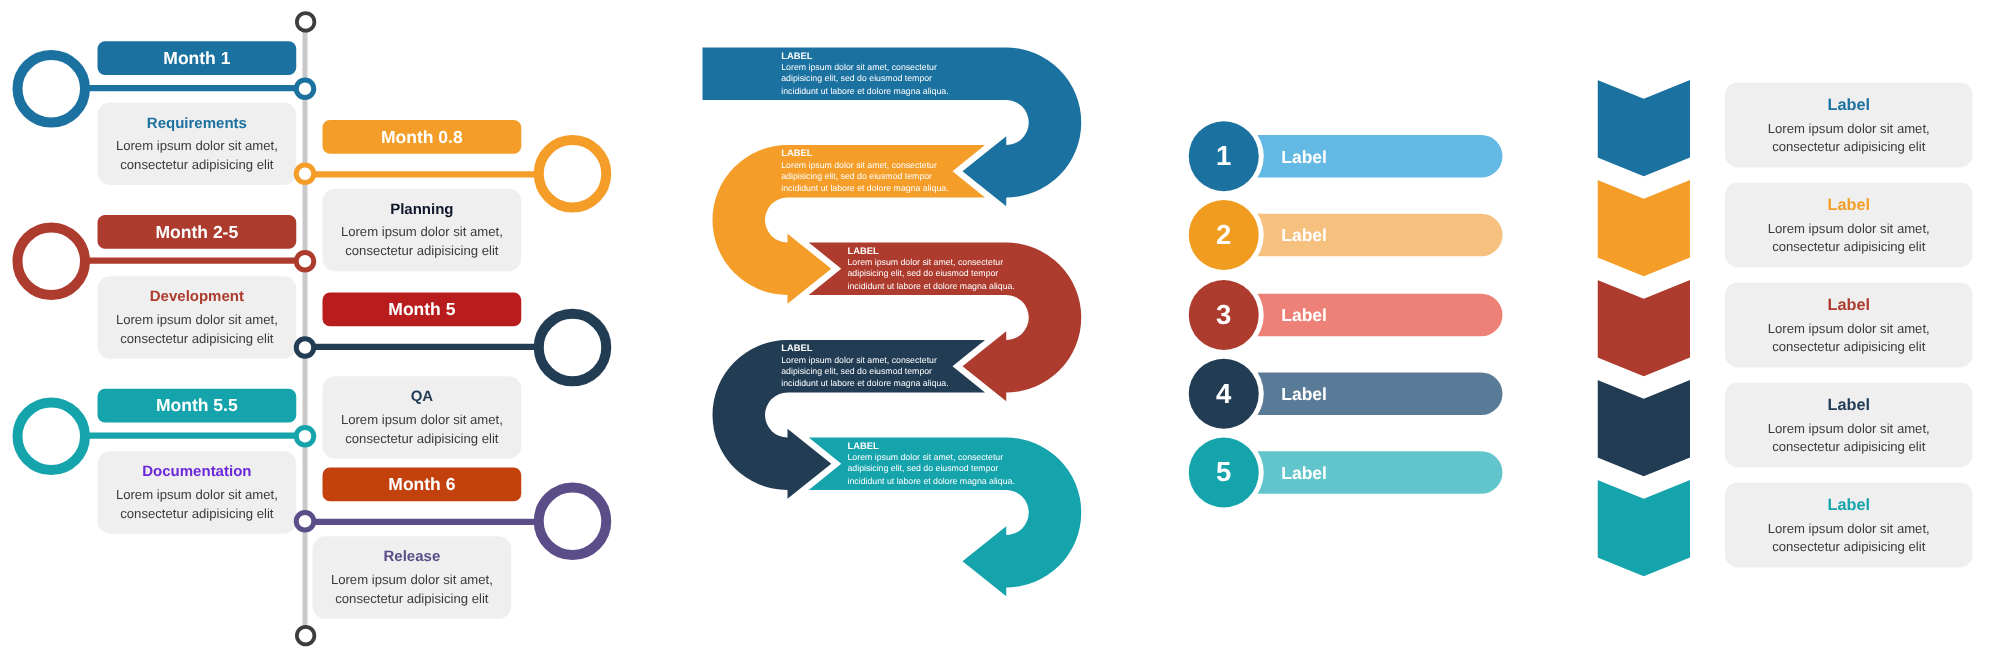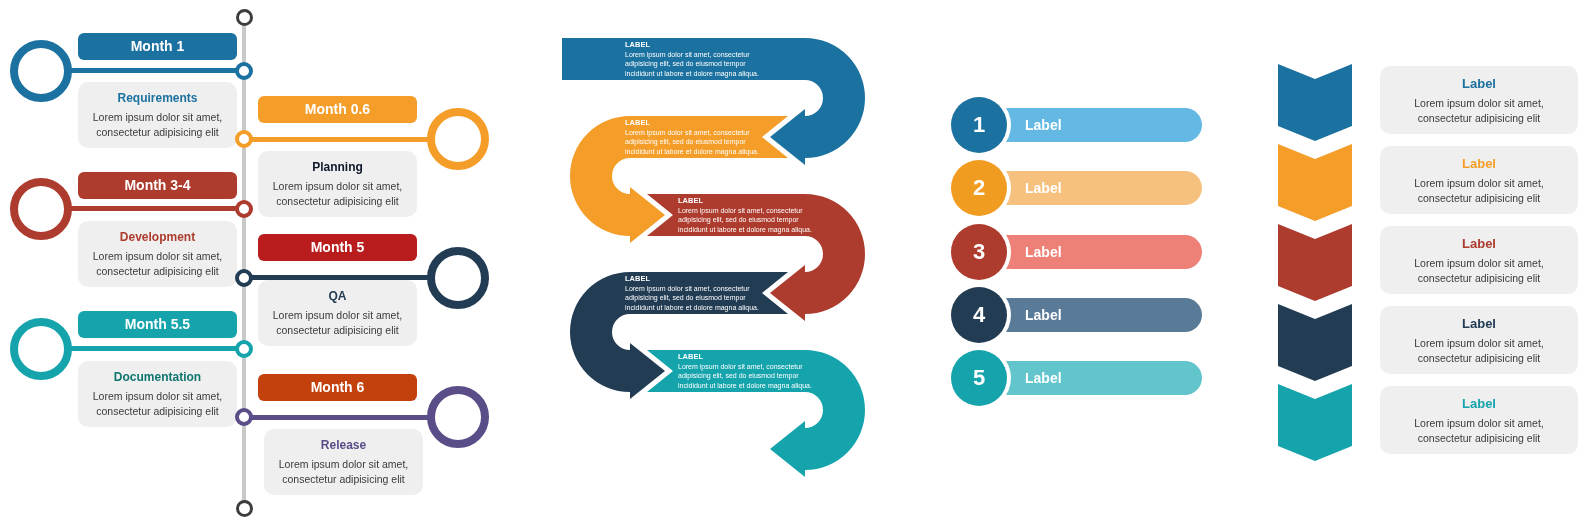--- a/index.html
+++ b/index.html
@@ -21,23 +21,23 @@
     border-radius:50%;box-sizing:content-box;z-index:2;}
   .ms .node{position:absolute;width:10px;height:10px;background:#fff;border:4px solid #000;
     border-radius:50%;box-sizing:content-box;z-index:3;}
   .ms .card{position:absolute;width:159px;height:66px;background:#efefef;border-radius:10px;
     text-align:center;box-sizing:border-box;padding:9px 8px 0;z-index:2;}
   .card-heading{font-size:12px;font-weight:bold;margin-bottom:5px;}
   .card-body{font-size:10.5px;color:#3b3b3b;line-height:1.45;}
   .m0 .bar{left:78px;top:33px}   .m0 .conn{left:41px;top:68px;width:203px}  .m0 .ring{left:10px;top:40px}  .m0 .node{left:235px;top:62px}  .m0 .card{left:78px;top:82px}
   .m1 .bar{left:258px;top:96px}  .m1 .conn{left:244px;top:137px;width:214px}.m1 .ring{left:427px;top:108px}.m1 .node{left:235px;top:130px}.m1 .card{left:258px;top:151px}
   .m2 .bar{left:78px;top:172px}  .m2 .conn{left:41px;top:206px;width:203px} .m2 .ring{left:10px;top:178px} .m2 .node{left:235px;top:200px}.m2 .card{left:78px;top:221px}
-  .m3 .bar{left:258px;top:234px} .m3 .conn{left:244px;top:275px;width:214px}.m3 .ring{left:427px;top:247px}.m3 .node{left:235px;top:269px}.m3 .card{left:258px;top:280px}
+  .m3 .bar{left:258px;top:234px} .m3 .conn{left:244px;top:275px;width:214px}.m3 .ring{left:427px;top:247px}.m3 .node{left:235px;top:269px}.m3 .card{left:258px;top:301px}
   .m4 .bar{left:78px;top:311px}  .m4 .conn{left:41px;top:346px;width:203px} .m4 .ring{left:10px;top:318px} .m4 .node{left:235px;top:340px}.m4 .card{left:78px;top:361px}
-  .m5 .bar{left:258px;top:374px} .m5 .conn{left:244px;top:415px;width:214px}.m5 .ring{left:427px;top:386px}.m5 .node{left:235px;top:408px}.m5 .card{left:264px;top:429px}
+  .m5 .bar{left:258px;top:374px} .m5 .conn{left:244px;top:415px;width:214px}.m5 .ring{left:427px;top:386px}.m5 .node{left:235px;top:408px}.m5 .card{left:250px;top:429px}
   
   #serpentine{position:absolute;left:555px;top:28px;width:320px;height:452px;}
   .stext{position:absolute;width:150px;color:#fff;}
   .slabel{font-size:7.5px;font-weight:bold;line-height:10px;}
   .sbody{font-size:7px;line-height:9.4px;}
   .s0{left:70px;top:12px}.s1{left:70px;top:90px}.s2{left:123px;top:168px}.s3{left:70px;top:246px}.s4{left:123px;top:324px}
   
   #numbered{position:absolute;left:930px;top:85px;width:290px;height:330px;}
   .nitem .pill{position:absolute;left:49px;width:223px;height:34px;border-radius:0 17px 17px 0;
     color:#fff;font-size:14px;font-weight:bold;line-height:34px;padding-left:46px;box-sizing:border-box;z-index:1;}
@@ -73,32 +73,32 @@
       <div class="card">
         <div class="card-heading" style="color: rgb(27, 113, 159);">Requirements</div>
         <div class="card-body">Lorem ipsum dolor sit amet, consectetur adipisicing elit</div>
       </div>
     </div>
 
     <div class="ms m1">
       <div class="conn" style="background-color: rgb(244, 157, 40);"></div>
       <div class="ring" style="border-color: rgb(244, 157, 40);"></div>
       <div class="node" style="border-color: rgb(244, 157, 40);"></div>
-      <div class="bar" style="background-color: rgb(244, 157, 40);">Month 0.6</div>
+      <div class="bar" style="background-color: rgb(244, 157, 40);">Month 0.8</div>
       <div class="card">
         <div class="card-heading" style="color: #0f172a;">Planning</div>
         <div class="card-body">Lorem ipsum dolor sit amet, consectetur adipisicing elit</div>
       </div>
     </div>
 
     <div class="ms m2">
       <div class="conn" style="background-color: rgb(173, 59, 46);"></div>
       <div class="ring" style="border-color: rgb(173, 59, 46);"></div>
       <div class="node" style="border-color: rgb(173, 59, 46);"></div>
-      <div class="bar" style="background-color: rgb(173, 59, 46);">Month 3-4</div>
+      <div class="bar" style="background-color: rgb(173, 59, 46);">Month 2-5</div>
       <div class="card">
         <div class="card-heading" style="color: rgb(173, 59, 46);">Development</div>
         <div class="card-body">Lorem ipsum dolor sit amet, consectetur adipisicing elit</div>
       </div>
     </div>
 
     <div class="ms m3">
       <div class="conn" style="background-color: rgb(34, 60, 84);"></div>
       <div class="ring" style="border-color: rgb(34, 60, 84);"></div>
       <div class="node" style="border-color: rgb(34, 60, 84);"></div>
@@ -108,21 +108,21 @@
         <div class="card-body">Lorem ipsum dolor sit amet, consectetur adipisicing elit</div>
       </div>
     </div>
 
     <div class="ms m4">
       <div class="conn" style="background-color: rgb(21, 164, 172);"></div>
       <div class="ring" style="border-color: rgb(21, 164, 172);"></div>
       <div class="node" style="border-color: rgb(21, 164, 172);"></div>
       <div class="bar" style="background-color: rgb(21, 164, 172);">Month 5.5</div>
       <div class="card">
-        <div class="card-heading" style="color: #0f766e;">Documentation</div>
+        <div class="card-heading" style="color: #6d28d9;">Documentation</div>
         <div class="card-body">Lorem ipsum dolor sit amet, consectetur adipisicing elit</div>
       </div>
     </div>
 
     <div class="ms m5">
       <div class="conn" style="background-color: rgb(90, 77, 136);"></div>
       <div class="ring" style="border-color: rgb(90, 77, 136);"></div>
       <div class="node" style="border-color: rgb(90, 77, 136);"></div>
       <div class="bar" style="background-color: #c2410c;">Month 6</div>
       <div class="card">

